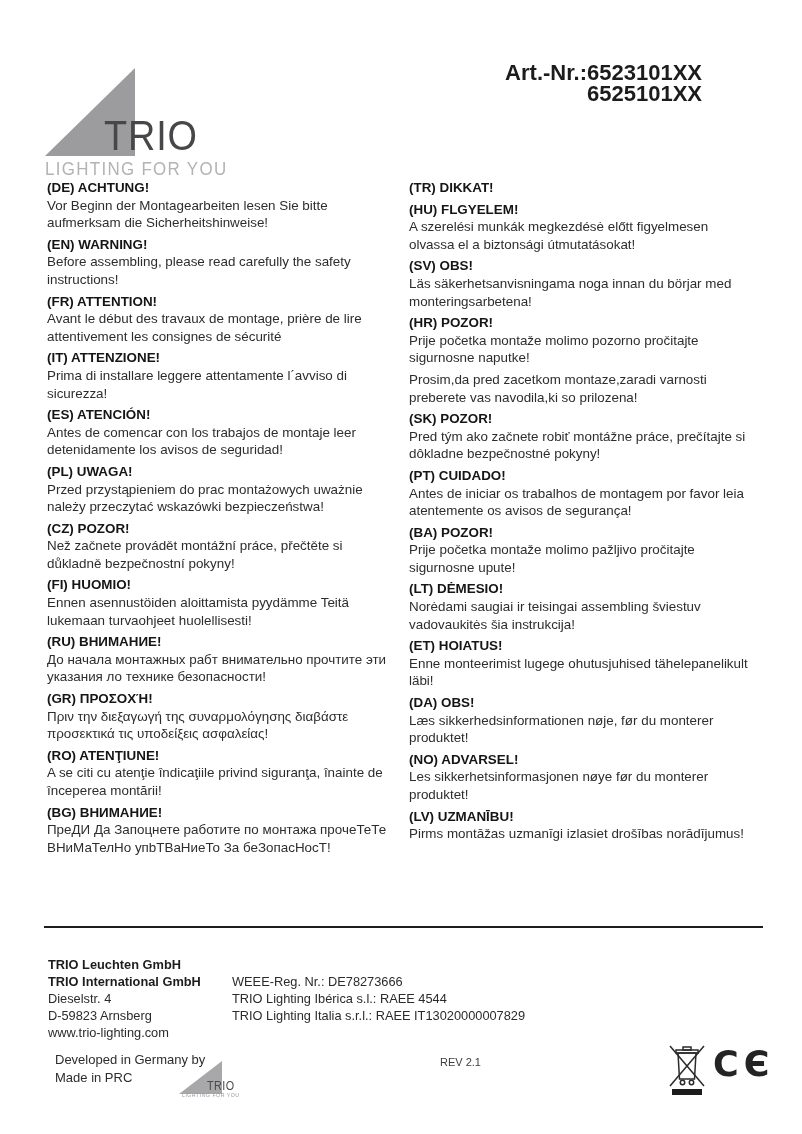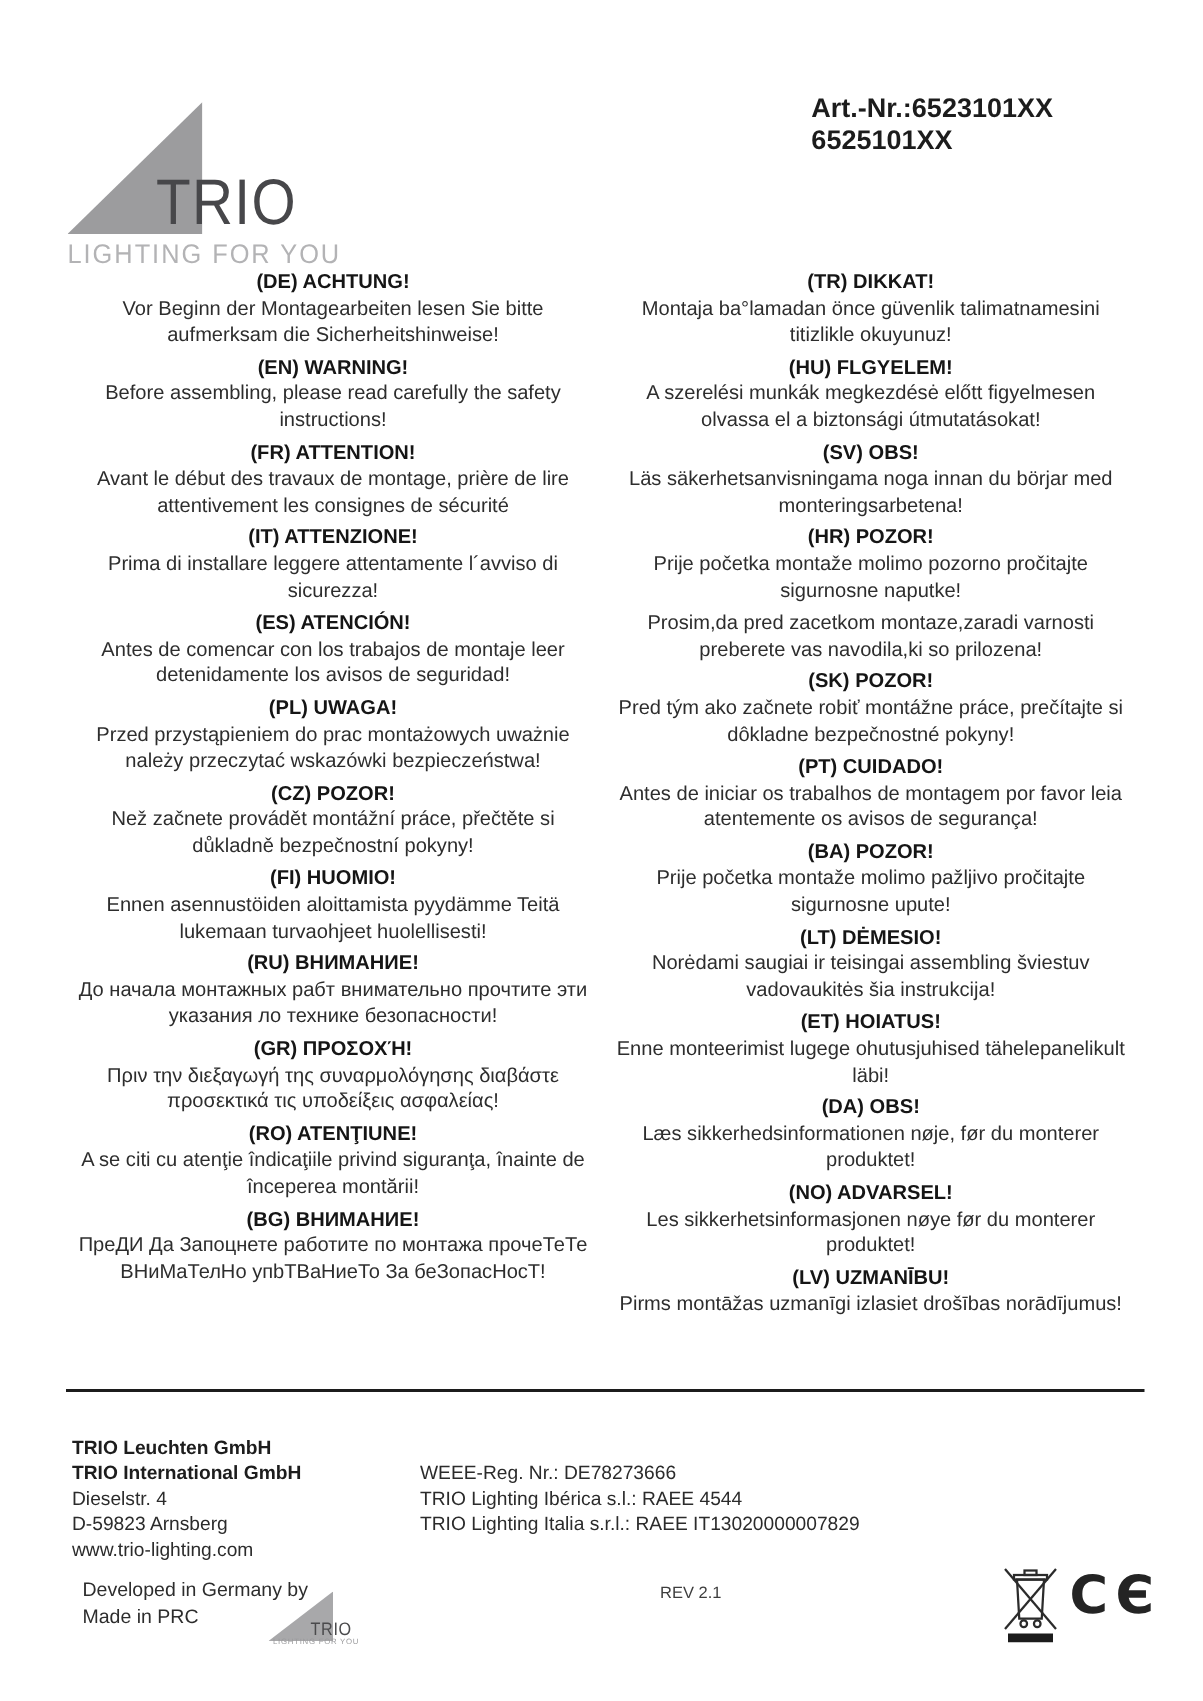--- a/index.html
+++ b/index.html
@@ -14,36 +14,36 @@
   .logo { position:absolute; left:45px; top:68px; width:180px; height:106px; }
   .logo-triangle { position:absolute; left:0; top:0; width:90px; height:88px;
     background:#9c9c9e; clip-path:polygon(0 100%, 100% 0, 100% 100%); }
   .logo-word { position:absolute; left:59px; top:46px; font-size:43px; line-height:1;
     font-weight:300; color:#47474a; letter-spacing:1px;
     transform:scaleX(0.88); transform-origin:left top; }
   .logo-tagline { position:absolute; left:0; top:92px; font-size:18px; line-height:1;
     color:#b3b3b5; letter-spacing:1.4px; white-space:nowrap;
     transform:scaleX(0.94); transform-origin:left top; font-weight:300; }
 
-  .art-nr { position:absolute; top:62px; right:100px; 
-    font-weight:bold; font-size:18px; line-height:21px; color:#1c1c1c; }
+  .art-nr { position:absolute; top:62px; right:100px; text-align:right;
+    font-weight:bold; font-size:22px; line-height:21px; color:#1c1c1c; }
 
   
   .columns { position:absolute; top:179px; left:47px; width:717px;
     display:grid; grid-template-columns:362px 355px; }
   .col { min-width:0; }
-  .block { margin-bottom:4px; padding-right:12px;text-align:center; }
+  .block { margin-bottom:4px; padding-right:12px; }
   .block h3 { font-size:13.4px; font-weight:bold; line-height:17.6px; color:#151515; }
   .block p  { font-size:13.4px; font-weight:normal; line-height:17.6px; color:#2d2d2d; }
 
   
   .divider { position:absolute; top:926px; left:44px; width:719px;
     border-top:2px solid #1c1c1c; }
   .company { position:absolute; top:956px; left:48px; display:flex;
-    font-size:12.8px; line-height:17px; color:#2b2b2b;gap:48px; }
+    font-size:12.8px; line-height:17px; color:#2b2b2b; }
   .company .address { width:184px; }
   .company .regs { padding-top:17px; }
   .bold { font-weight:bold; color:#1d1d1d; }
 
   
   .made { position:absolute; left:55px; top:1051px; font-size:13px; line-height:18px; color:#2d2d2d; }
   .rev { position:absolute; left:420px; top:1056px; font-size:11px; color:#3d3d3d;margin-left:20px; }
 
   .mini-logo { position:absolute; left:179px; top:1061px; width:78px; height:38px; }
   .mini-triangle { position:absolute; left:0; top:0; width:43px; height:33px;
@@ -121,21 +121,20 @@
           <p>A se citi cu atenţie îndicaţiile privind siguranţa, înainte de începerea montării!</p>
         </div>
       <div class="block">
           <h3>(BG) ВНИМАНИЕ!</h3>
           <p>ПреДИ Да Запоцнете работите по монтажа прочеТеТе ВНиМаТелНо упbТВаНиеТо За беЗопасНосТ!</p>
         </div>
     </div>
     <div class="col">
       <div class="block">
           <h3>(TR) DIKKAT!</h3>
-          <p>Montaja ba°lamadan önce güvenlik talimatnamesini titizlikle okuyunuz!</p>
         </div>
       <div class="block">
           <h3>(HU) FLGYELEM!</h3>
           <p>A szerelési munkák megkezdésė előtt figyelmesen olvassa el a biztonsági útmutatásokat!</p>
         </div>
       <div class="block">
           <h3>(SV) OBS!</h3>
           <p>Läs säkerhetsanvisningama noga innan du börjar med monteringsarbetena!</p>
         </div>
       <div class="block">

